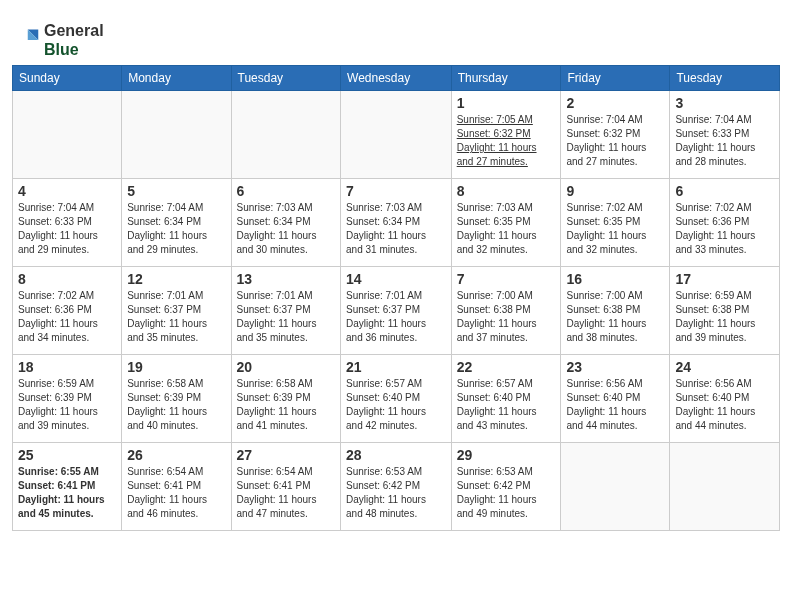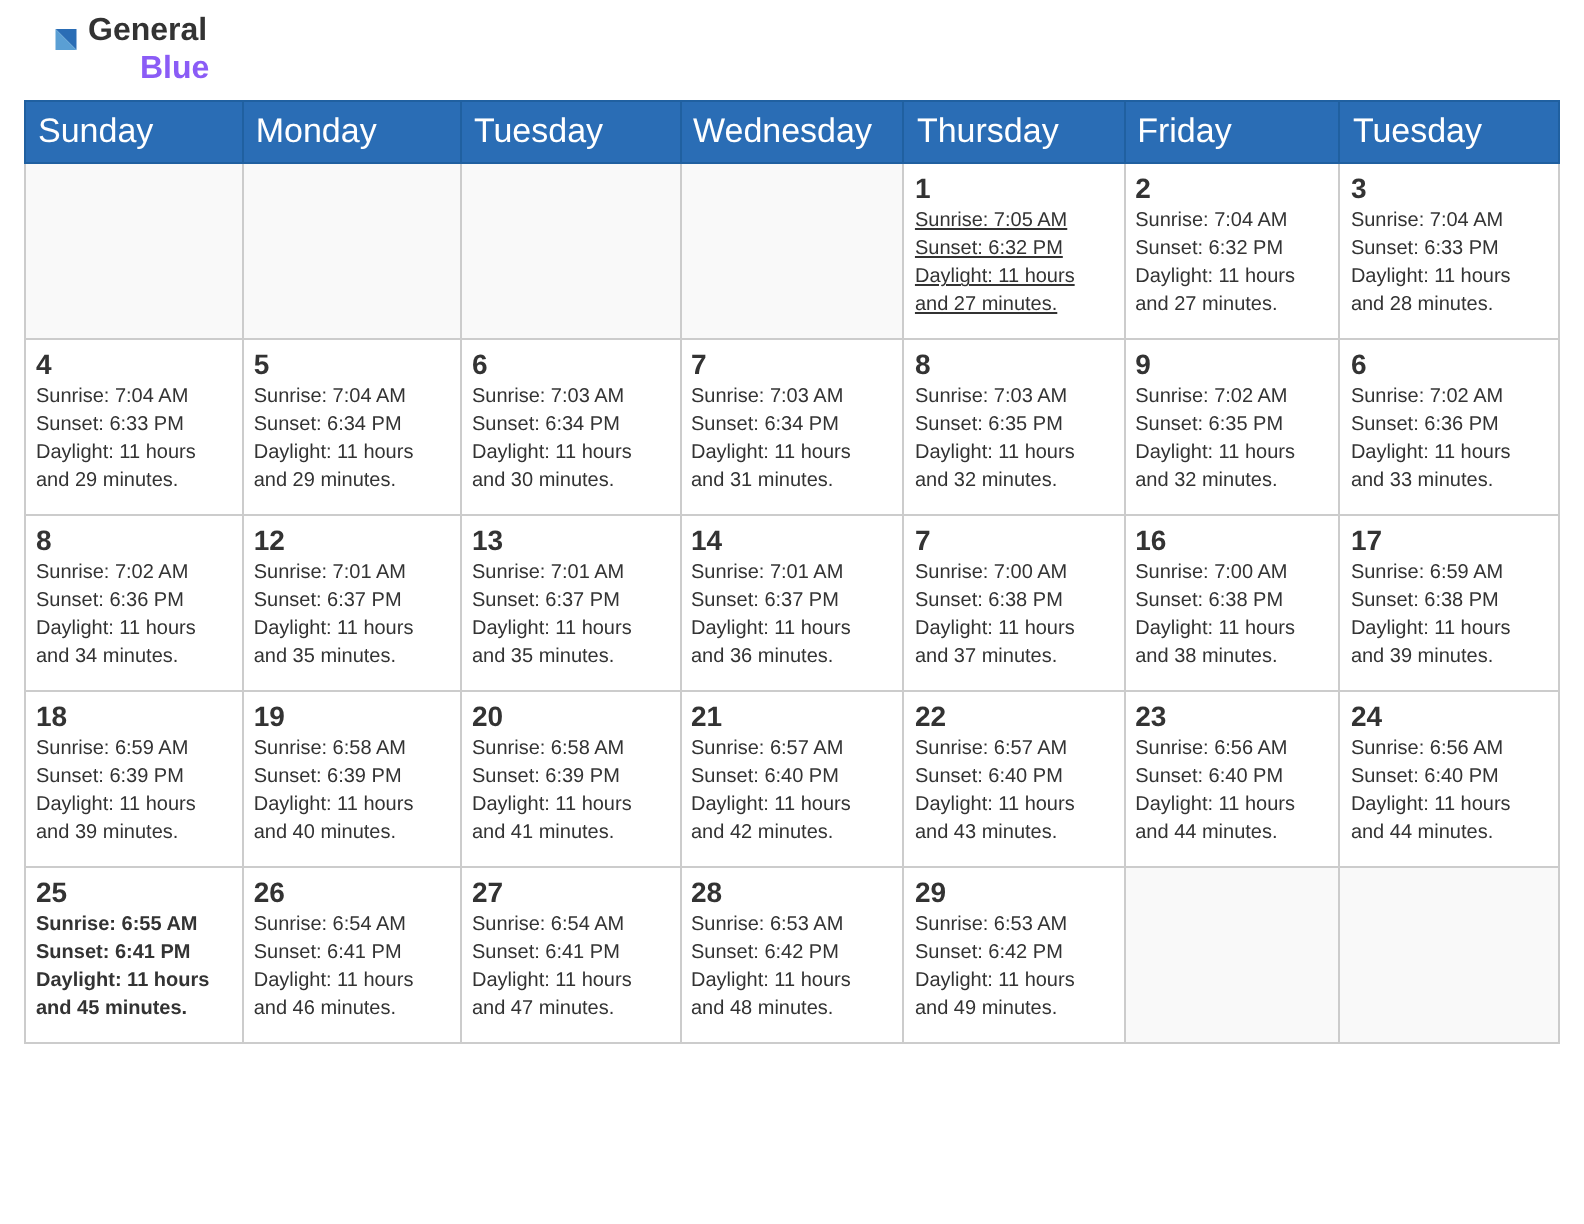--- a/index.html
+++ b/index.html
@@ -7,21 +7,21 @@
       font-family: Arial, sans-serif;
       background: #fff;
       width: 792px;
       height: 612px;
       overflow: hidden;
     }
     .page {
       width: 792px;
       height: 580px;
       background: #fff;
-      padding: 6px 12px;
+      padding: 21px 12px;
     }
     .header {
       display: flex;
       justify-content: space-between;
       align-items: flex-start;
       margin-bottom: 6px;
     }
     .logo {
       display: flex;
       align-items: center;
@@ -47,21 +47,21 @@
     .calendar {
       width: 100%;
       border-collapse: collapse;
       border: 1px solid #ccc;
     }
     .calendar th {
       background: #2a6db5;
       color: #fff;
       text-align: left;
       padding: 5px 6px;
-      font-size: 17px;
+      font-size: 12px;
       font-weight: normal;
       border: 1px solid #2060a0;
     }
     .calendar td {
       border: 1px solid #ccc;
       vertical-align: top;
       padding: 4px 5px;
       width: 113px;
       min-height: 80px;
       height: 88px;
@@ -91,21 +91,21 @@
 <div class="page">
   <div class="header">
     <div class="logo">
       <svg class="logo-icon" viewBox="0 0 32 32">
         <rect x="0" y="0" width="32" height="32" fill="white"></rect>
         <polygon points="18,4 30,4 30,16" fill="#2a6db5"></polygon>
         <polygon points="18,4 30,16 18,16" fill="#5a9fd4"></polygon>
       </svg>
       <div>
         <div style="font-size:16px;font-weight:bold;color:#333;line-height:1.2;">General</div>
-        <div style="font-size:16px;font-weight:bold;color:#8b5cf6;line-height:1.2;margin-left:26px;">Blue</div>
+        <div style="font-size:16px;font-weight:bold;color:#14532d;line-height:1.2;">Blue</div>
       </div>
     </div>
     <div class="title-block">
       <div class="main-title"></div>
       <div class="subtitle"></div>
     </div>
   </div>
 
   <table class="calendar">
     <thead>

